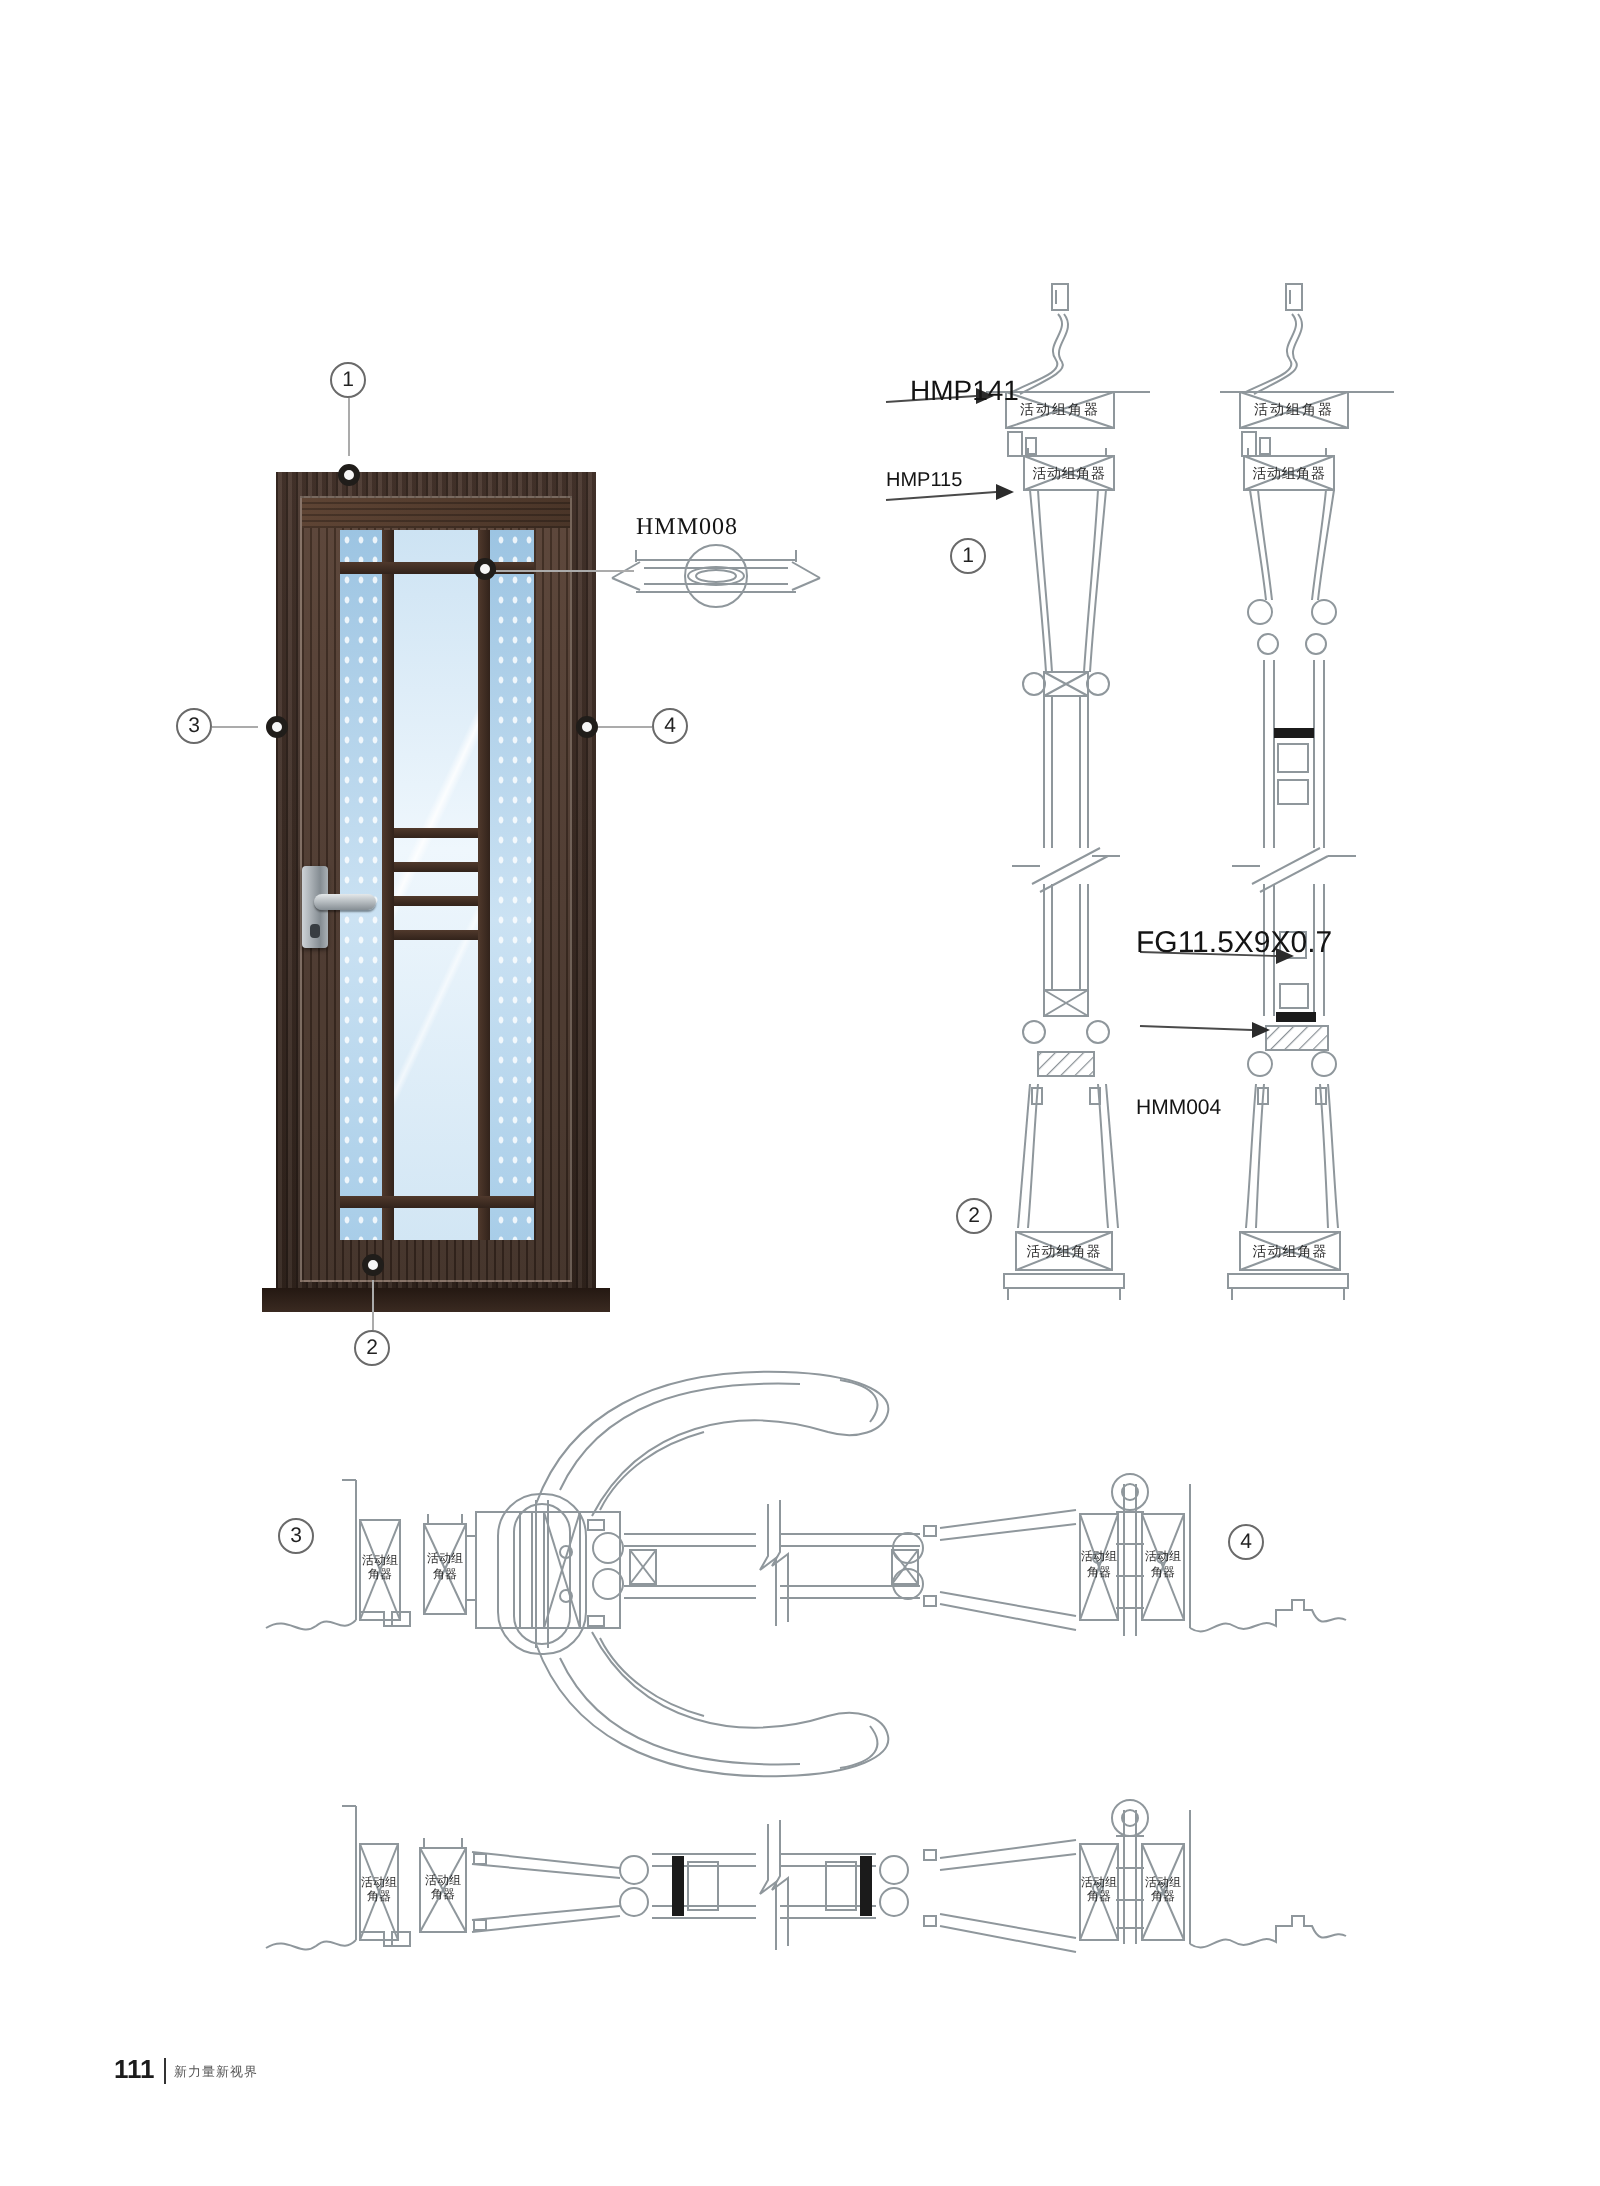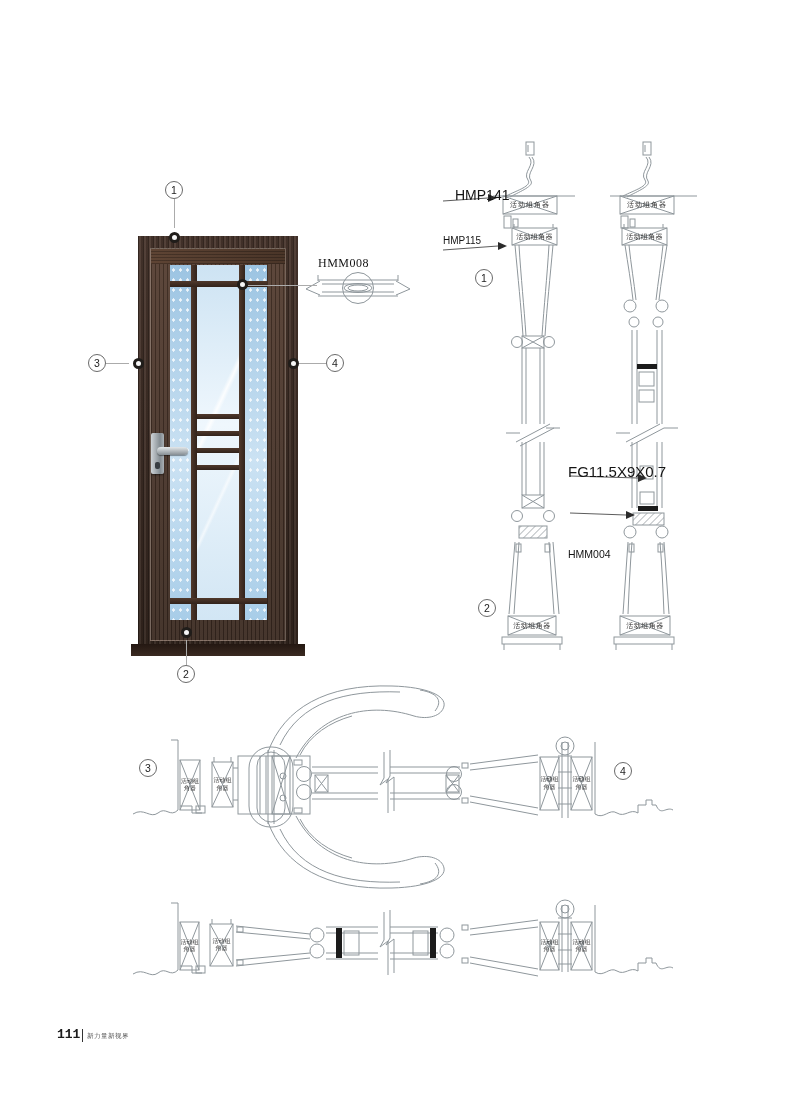--- a/index.html
+++ b/index.html
@@ -33,21 +33,21 @@
   .callout{position:absolute;width:18px;height:18px;border:1.2px solid #6a6a6a;border-radius:50%;background:#fff;
     display:flex;align-items:center;justify-content:center;font-size:10.5px;color:#222;z-index:10;box-sizing:border-box;}
   .dot{position:absolute;width:11px;height:11px;border:3.2px solid #201d1a;background:#f6f6f6;border-radius:50%;box-sizing:border-box;z-index:10;}
   .lead{position:absolute;background:#ababab;z-index:9;}
   .lbl{position:absolute;color:#141414;z-index:10;white-space:nowrap;}
   
   .cl{position:absolute;display:flex;align-items:center;justify-content:center;color:#2b2b2b;text-align:center;z-index:10;}
   .cl1{font-size:7px;letter-spacing:1px;white-space:nowrap;}
   .cl2{font-size:6px;line-height:1.25;letter-spacing:0;}
   
-  .footer-num{left:57px;top:1027px;font-size:13px;font-weight:bold;color:#1c1c1c;z-index:10;font-family:Liberation Mono, monospace;}
+  .footer-num{left:57px;top:1027px;font-size:13px;font-weight:bold;color:#1c1c1c;z-index:10;}
   .footer-div{left:82px;top:1029px;width:1px;height:13px;background:#333;z-index:10;}
   .footer-brand{left:87px;top:1032px;font-size:6.5px;color:#555;letter-spacing:.5px;z-index:10;}
 </style>
 </head>
 <body>
 
 <div class="page">
 
   <svg class="art" width="800" height="1093" viewBox="0 0 800 1093">
     <defs>

